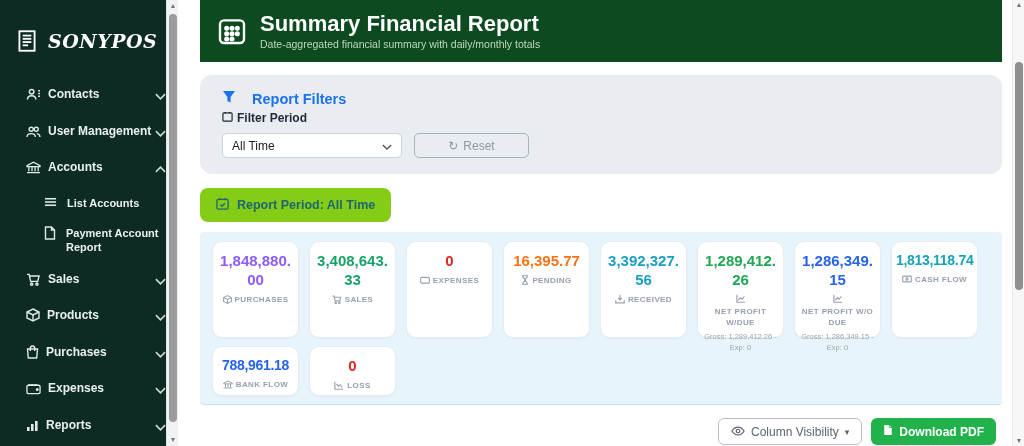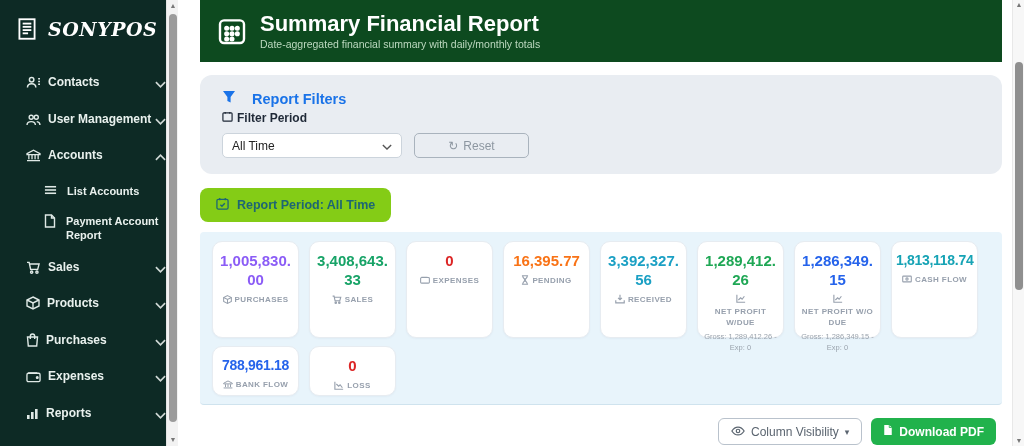--- a/index.html
+++ b/index.html
@@ -2,21 +2,21 @@
 <html><head>
 <meta charset="utf-8">
 <style>
   * { margin:0; padding:0; box-sizing:border-box; }
   html,body { width:1024px; height:446px; overflow:hidden; background:#fff;
     font-family:"Liberation Sans", sans-serif; }
   .layout { display:flex; width:1024px; height:446px; position:relative; }
 
   
   .sidebar { width:166px; height:446px; background:#0d2a25; color:#e9f1ee; flex:0 0 166px; }
-  .logo-row { display:flex; align-items:center; gap:8px; padding:16px 10px 10px 14px; }
+  .logo-row { display:flex; align-items:center; gap:8px; padding:28px 10px 10px 14px; }
   .logo-icon { width:26px; height:26px; color:#fff; }
   .logo-text { font-family:"DejaVu Serif", serif; font-style:italic; font-weight:bold;
     font-size:19px; color:#fff; letter-spacing:0.5px; }
   .sb-menu { margin-top:14px; }
   .sb-item { display:flex; align-items:flex-start; padding:9px 0 9px 26px;
     font-size:12px; font-weight:bold; cursor:pointer; line-height:1.3; }
   .sb-item .txt { flex:1; }
   .sb-item .ic { display:inline-block; vertical-align:-3px; margin-right:7px; color:#dfe9e6; }
   .sb-chevron { color:#cfd8d5; margin-left:auto; padding-top:2px; flex:0 0 auto; }
   .sb-sub { padding-left:44px; font-size:11px; padding-top:8px; padding-bottom:8px; }
@@ -297,21 +297,21 @@
           </svg>
         </span>
         <span>Report Period: All Time</span>
       </span>
     </div>
 
     <div class="cards-wrap">
       <div class="cards-row row1">
 
         <div class="stat-card">
-          <div class="stat-value" style="color: rgb(139, 92, 246);">1,005,830.00</div>
+          <div class="stat-value" style="color: rgb(139, 92, 246);">1,848,880.00</div>
           <div class="stat-label">
             <span class="sic">
               <svg width="9" height="9" viewBox="0 0 14 14" fill="none" stroke="currentColor" stroke-width="1.6">
                   <path d="M7 1l6 3v6l-6 3-6-3V4z"></path>
                   <path d="M1 4l6 3 6-3"></path>
                   <line x1="7" y1="7" x2="7" y2="13"></line>
                 </svg>
             </span>
               <span>PURCHASES</span>
           </div>

